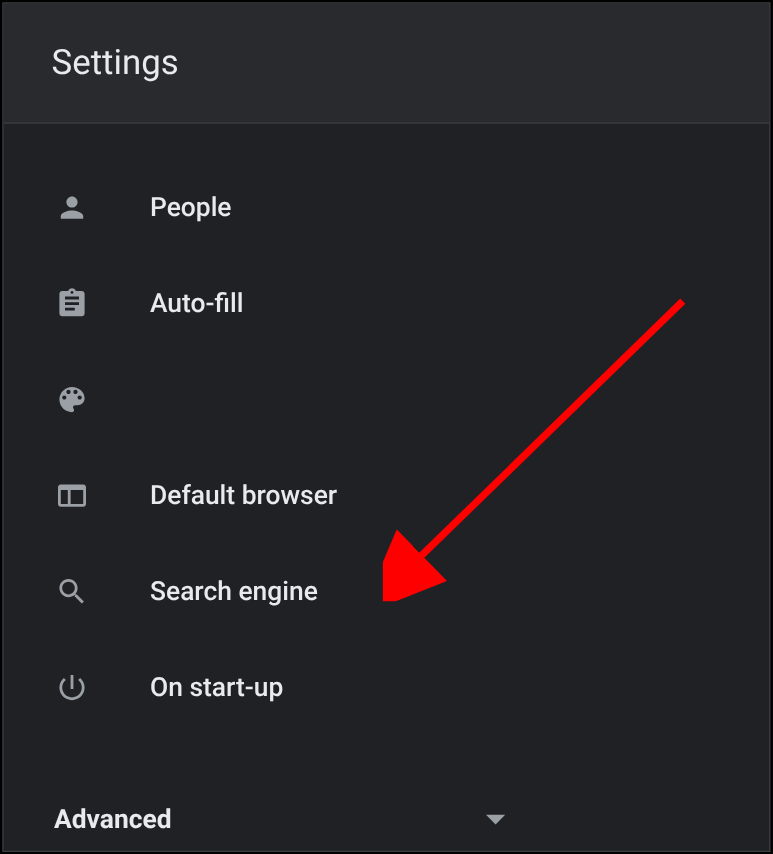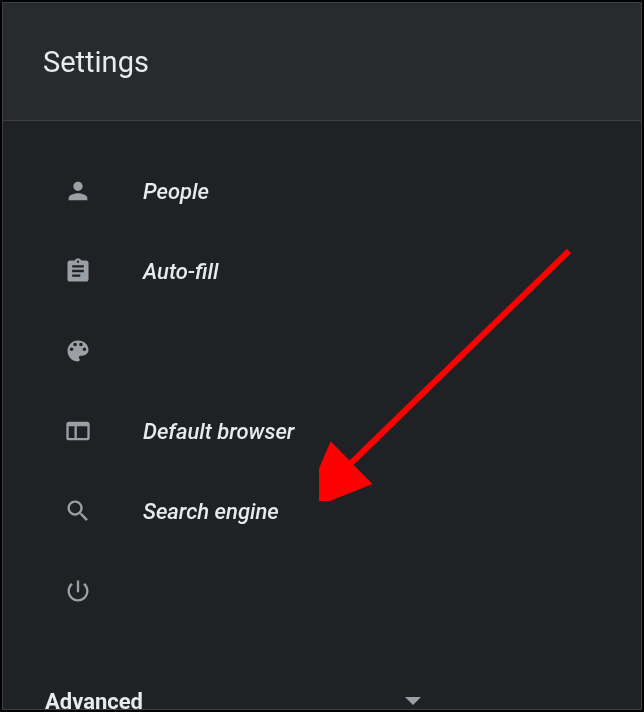--- a/index.html
+++ b/index.html
@@ -18,42 +18,41 @@
     .frame {
       position: absolute;
       top: 2px;
       left: 2px;
       right: 2px;
       bottom: 2px;
       background: #202124;
       border: 1px solid #3c4043;
     }
     .header {
-      height: 118px;
+      height: 100px;
       display: flex;
       align-items: center;
       padding-left: 40px;
       border-bottom: 1px solid #3c4043;
       background: #292a2d;
     }
     .header-title {
       color: #e8eaed;
       font-size: 29px;
       font-weight: 400;
     }
     .nav {
       padding-top: 30px;
     }
     .nav-item {
       display: flex;
       align-items: center;
       height: 80px;
-      padding-left: 60px;
+      padding-left: 42px;
       cursor: pointer;
-      font-style: italic;
     }
     .nav-icon {
       width: 30px;
       height: 30px;
       display: flex;
       align-items: center;
       justify-content: center;
       color: #9aa0a6;
       flex-shrink: 0;
     }
@@ -150,20 +149,21 @@
       </span>
       <span class="nav-label">Search engine</span>
     </div>
 
     <div class="nav-item">
       <span class="nav-icon">
         <svg viewBox="0 0 24 24">
             <path d="M13 3h-2v10h2V3zm4.83 2.17l-1.42 1.42C17.99 7.86 19 9.81 19 12c0 3.87-3.13 7-7 7s-7-3.13-7-7c0-2.19 1.01-4.14 2.58-5.42L6.17 5.17C4.23 6.82 3 9.26 3 12c0 4.97 4.03 9 9 9s9-4.03 9-9c0-2.74-1.23-5.18-3.17-6.83z"></path>
           </svg>
       </span>
+      <span class="nav-label">On start-up</span>
     </div>
 
   </div>
 
   <div class="advanced">
     <span class="advanced-label">Advanced</span>
     <span class="advanced-chevron"></span>
   </div>
 
   <svg class="annotation-arrow" width="280" height="260">

